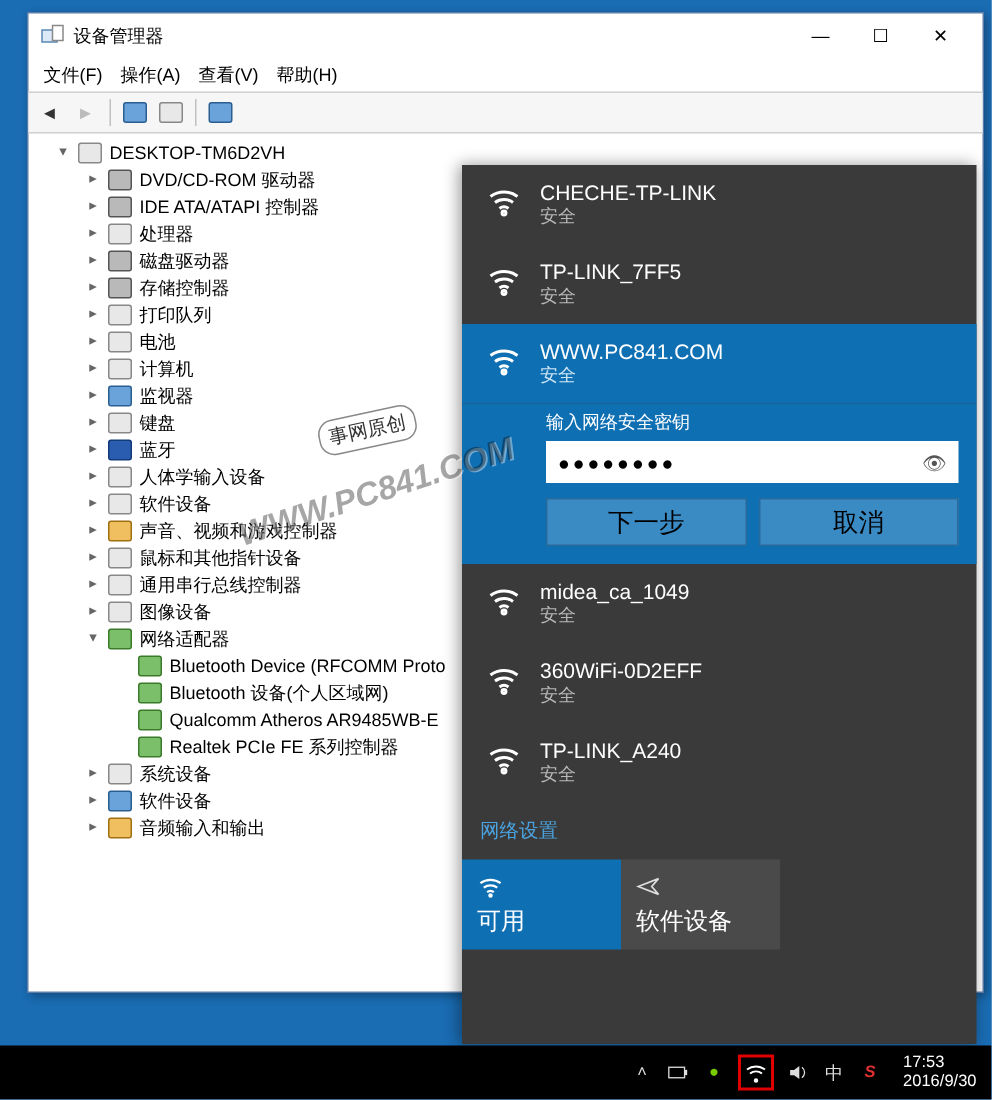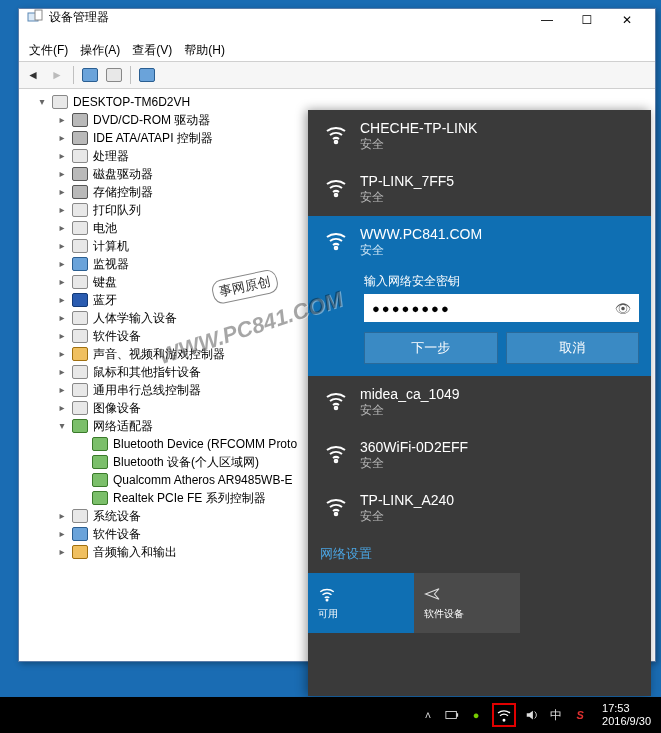--- a/index.html
+++ b/index.html
@@ -1,18 +1,18 @@
 <!DOCTYPE html>
 <html><head>
 <meta charset="utf-8">
 <style>
 html,body{margin:0;padding:0;font-family:"Microsoft YaHei","Segoe UI",sans-serif;font-size:12px;background:#1a6cb3;width:661px;height:733px;overflow:hidden;position:relative}
 
 .dm-window{position:absolute;left:18px;top:8px;width:636px;height:652px;background:#fff;border:1px solid #5a7ca8;box-shadow:2px 2px 6px rgba(0,0,0,.3)}
-.dm-titlebar{height:30px;display:flex;align-items:flex-start;padding:0 8px;color:#000;font-size:12px}
+.dm-titlebar{height:30px;display:flex;align-items:center;padding:0 8px;color:#000;font-size:12px}
 .dm-titlebar .icon{width:16px;height:16px;margin-right:6px}
 .dm-wincontrols{margin-left:auto;display:flex}
 .dm-wincontrols div{width:40px;height:22px;display:flex;align-items:center;justify-content:center;color:#000}
 .dm-menubar{height:22px;display:flex;align-items:center;padding:0 4px;font-size:12px}
 .dm-menubar span{padding:2px 6px;cursor:default}
 .dm-toolbar{height:26px;border-top:1px solid #d0d0d0;border-bottom:1px solid #d0d0d0;background:#f6f6f6;display:flex;align-items:center;padding:0 4px;gap:4px}
 .dm-toolbar .tbtn{width:20px;height:20px;display:flex;align-items:center;justify-content:center;color:#333}
 .dm-toolbar .sep{width:1px;height:18px;background:#c0c0c0;margin:0 2px}
 .dm-tree{padding:4px 2px;overflow:hidden;height:calc(100% - 82px);font-size:12px;line-height:18px}
 .tree-row{display:flex;align-items:center;height:18px;white-space:nowrap}
@@ -37,24 +37,24 @@
 .wf-item .ssid{font-size:14px;color:#fff}
 .wf-item .stat{font-size:12px;color:#b8b8b8}
 .wf-item.active{background:#0f6fb3}
 .wf-item.active .stat{color:#cfe6f5}
 .wf-connect{padding:4px 12px 12px 56px;background:#0f6fb3}
 .wf-connect .lbl{font-size:12px;margin-bottom:4px}
 .wf-input-wrap{display:flex;align-items:center;background:#fff;height:28px;padding:0 6px}
 .wf-input{flex:1;border:none;outline:none;font-size:13px;color:#000;letter-spacing:2px;background:transparent}
 .wf-eye{width:20px;color:#555;text-align:center}
 .wf-btns{display:flex;gap:8px;margin-top:10px}
-.wf-btn{flex:1;height:30px;background:#3a8ac4;border:1px solid #2a6a9a;color:#ffffff;display:flex;align-items:center;justify-content:center;font-size:13px;cursor:default}
+.wf-btn{flex:1;height:30px;background:#3a8ac4;border:1px solid #2a6a9a;color:#000000;display:flex;align-items:center;justify-content:center;font-size:17px;cursor:default}
 .wf-settings{padding:10px 12px;color:#4aa3e0;font-size:13px}
 .wf-tiles{display:flex;height:60px}
-.wf-tile{width:86px;display:flex;flex-direction:column;justify-content:center;align-items:flex-start;padding:6px 10px;gap:4px;font-size:10px}
+.wf-tile{width:86px;display:flex;flex-direction:column;justify-content:center;align-items:flex-start;padding:6px 10px;gap:4px;font-size:16px}
 .wf-tile.on{background:#0f6fb3}
 .wf-tile.off{background:#4a4a4a}
 .wf-tile .tico{width:18px;height:18px}
 
 .taskbar{position:absolute;left:0;right:0;bottom:0;height:36px;background:#000;display:flex;align-items:center;color:#fff;font-size:11px}
 .tray{margin-left:auto;display:flex;align-items:center;height:100%;gap:8px;padding-right:4px}
 .tray .tico{width:16px;height:16px;display:flex;align-items:center;justify-content:center;color:#ddd}
 .tray .hl{border:2px solid #e00000;padding:2px}
 .clock{display:flex;flex-direction:column;align-items:flex-start;line-height:13px;padding:0 6px}
 

